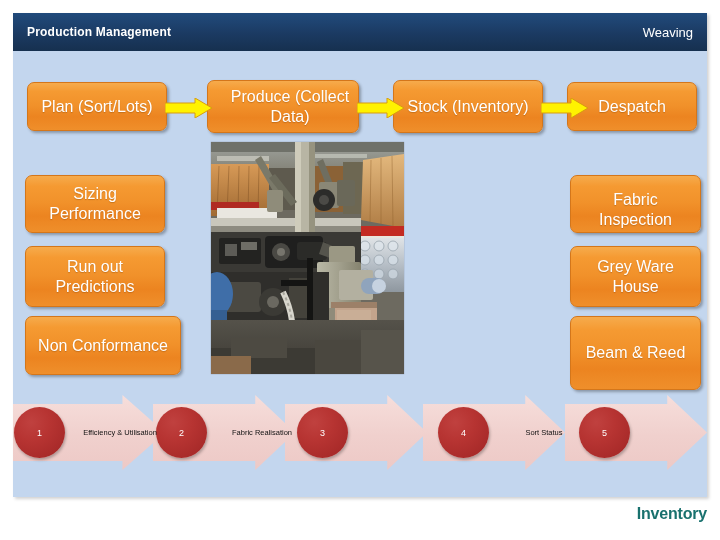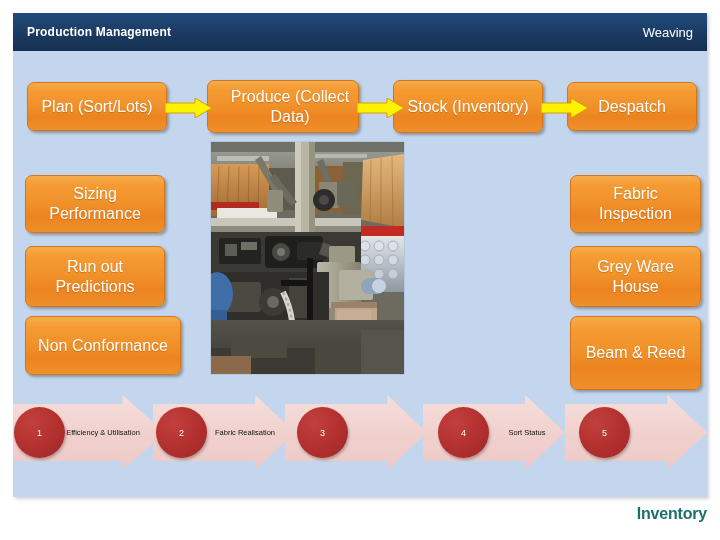--- a/index.html
+++ b/index.html
@@ -87,21 +87,21 @@
   #box-produce  { left: 207px; top: 80px;  width: 152px; height: 53px; padding-left: 20px; }
   #box-stock    { left: 393px; top: 80px;  width: 150px; height: 53px; }
   #box-despatch { left: 567px; top: 82px;  width: 130px; height: 49px; }
 
   
   #box-sizing   { left: 25px; top: 175px; width: 140px; height: 58px; }
   #box-runout   { left: 25px; top: 246px; width: 140px; height: 61px; }
   #box-noncon   { left: 25px; top: 316px; width: 156px; height: 59px; }
 
   
-  #box-fabricinsp { left: 570px; top: 175px; width: 131px; height: 58px; }
+  #box-fabricinsp { left: 570px; top: 175px; width: 131px; height: 58px; align-items: flex-end; }
   #box-greyware   { left: 570px; top: 246px; width: 131px; height: 61px; }
   #box-beamreed   { left: 570px; top: 316px; width: 131px; height: 74px; }
 
   
   .yarrow {
     position: absolute;
     top: 98px;
     width: 48px;
     height: 20px;
   }
@@ -171,20 +171,21 @@
     height: 51px;
     width: 76px;
     display: flex;
     align-items: center;
     justify-content: center;
     text-align: center;
     color: #121212;
     font-size: 7.5px;
     line-height: 1.3;
     word-break: break-all;
+    padding-left: 17px;
   }
   .lab-1 { left: 52px;  }
   .lab-2 { left: 194px; }
   .lab-3 { left: 335px; }
   .lab-4 { left: 476px; }
   .lab-5 { left: 617px; }
 
   
   #logo {
     position: absolute;

